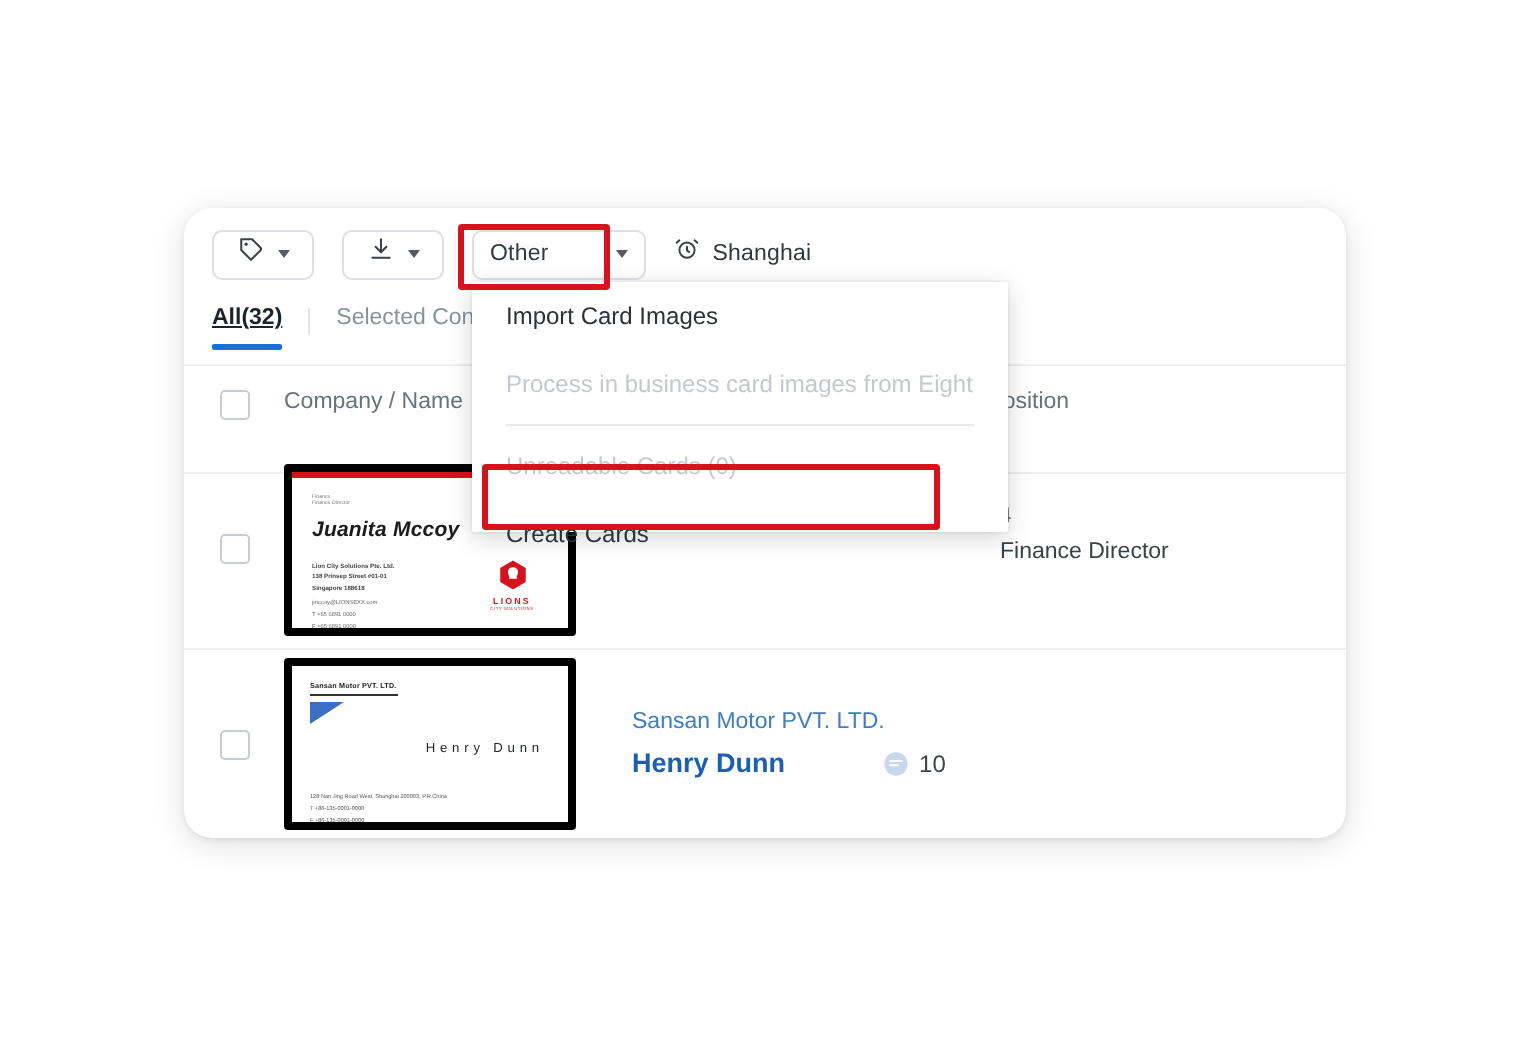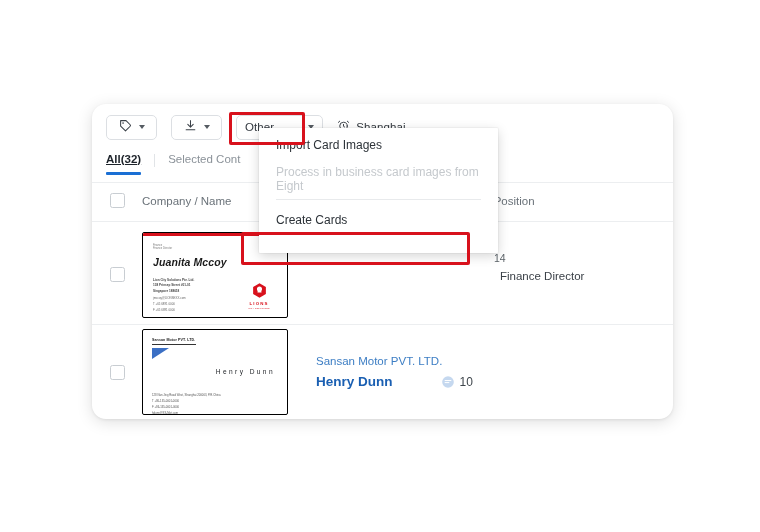--- a/index.html
+++ b/index.html
@@ -125,24 +125,24 @@
   .tab-sep {
     width: 1px;
     height: 13px;
     background: #e1e4e7;
     margin: 4px 13px 0 0;
   }
 
   
   .thead {
     position: absolute;
-    left: 0; top: 76px;
+    left: 0; top: 91px;
     width: 100%; height: 42px;
     display: flex;
-    align-items: center;
+    align-items: flex-start;
     border-bottom: 1px solid #eceef0;
   }
   .th-check { width: 50px; display:flex; justify-content:center; }
   .th-label {
     font-size: 11.5px;
     color: #6a7279;
   }
   .th-company { flex: 0 0 282px; }
   .th-dept { flex: 1; }
 
@@ -168,21 +168,21 @@
 
   .cell-check { width: 50px; display:flex; justify-content:center; }
   .cell-card  { flex: 0 0 168px; }
   .cell-info  { flex: 0 0 190px; padding-left: 6px;}
   .cell-dept  { flex: 1; }
 
   
   .card-thumb {
     width: 146px; height: 86px;
     background: #ffffff;
-    border: 1px solid #000000;
+    border: 4px solid #000000;
     border-radius: 2px;
     position: relative;
     overflow: hidden;
   }
   
   .lions-stripe {
     position: absolute; left: 0; top: 0;
     width: 100%; height: 3px;
     background: #d8111c;
   }
@@ -307,27 +307,26 @@
     position: absolute;
     left: 494px; top: 252px;
     font-size: 10.5px;
     color: #5c6369;
     z-index: 5;
   }
 
   
   #dropdown {
     position: absolute;
-    left: 236px; top: 128px;
-    width: 239px; height: 125px;
+    left: 236px; top: 141px;
+    width: 268px; height: 125px;
     background: #ffffff;
     box-shadow: 0 3px 12px rgba(0,0,0,0.17), 0 0 0 1px rgba(0,0,0,0.03);
     z-index: 30;
     border-radius: 1px;
-    margin-left: 23px;
   }
   .menu-item {
     height: 34px;
     display: flex;
     align-items: center;
     padding-left: 17px;
     font-size: 12px;
     color: #2c3238;
     cursor: pointer;
   }
@@ -503,20 +502,23 @@
   <span class="orphan-14">14</span>
 
   <div id="dropdown">
     <div class="menu-item">
       <span>Import Card Images</span>
     </div>
     <div class="menu-item disabled">
       <span>Process in business card images from Eight</span>
     </div>
     <div class="menu-sep"></div>
+    <div class="menu-item disabled">
+      <span>Unreadable Cards (0)</span>
+    </div>
     <div class="menu-item">
       <span>Create Cards</span>
     </div>
   </div>
 
   <div id="other-highlight"></div>
   <div id="create-cards-highlight"></div>
 
 </div>
 

